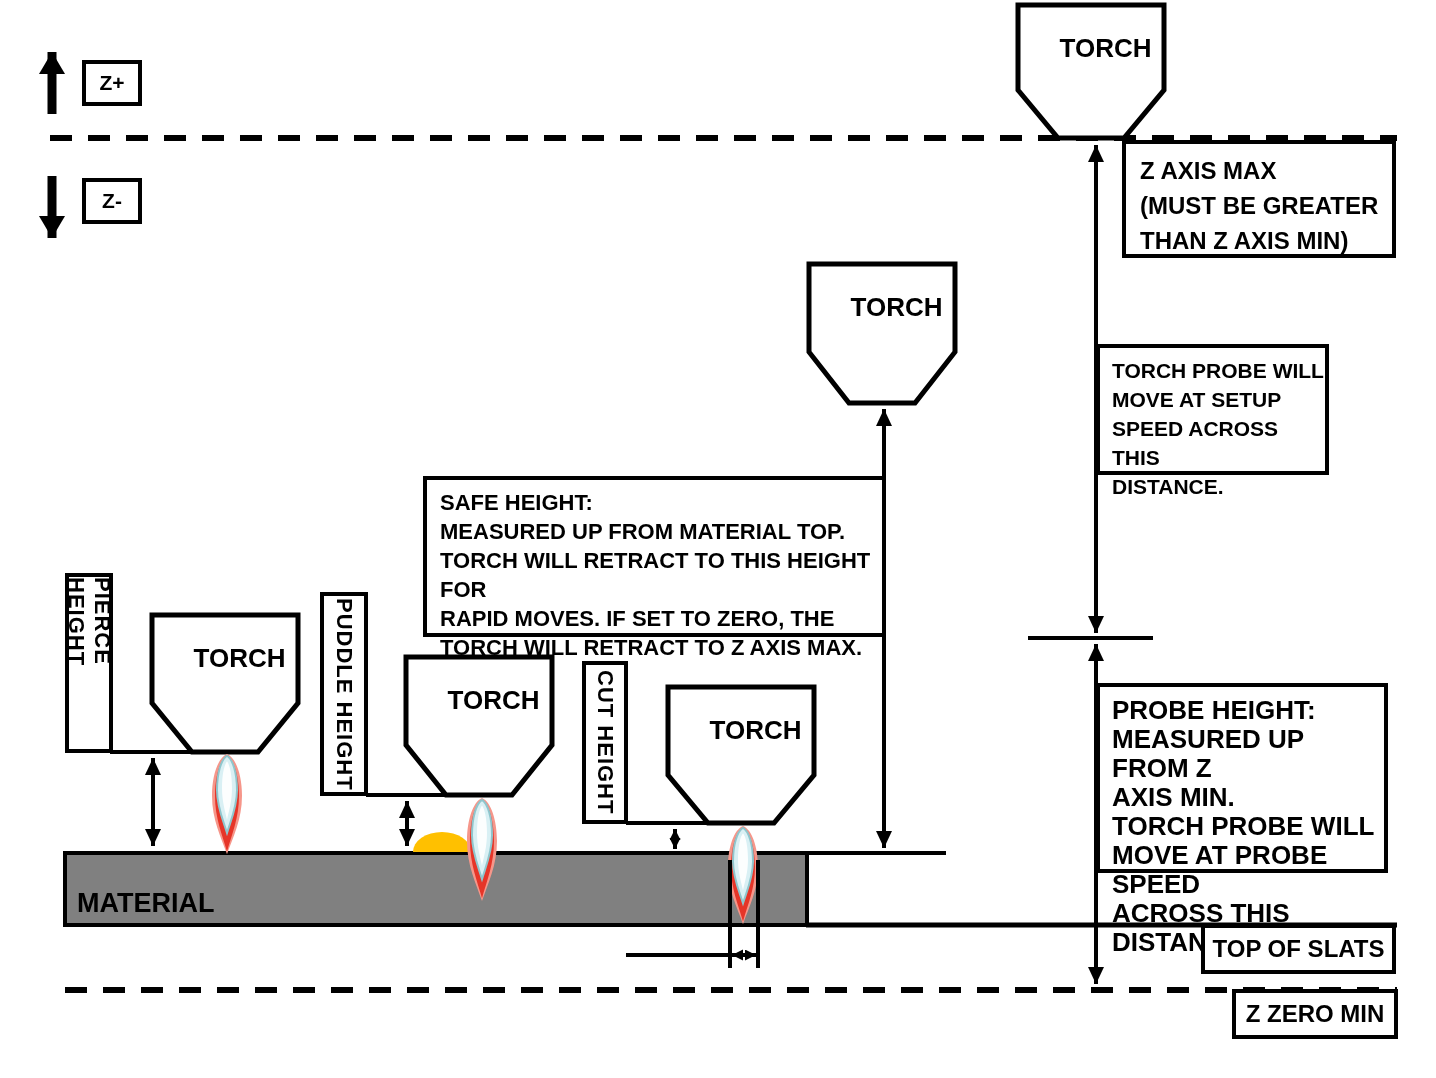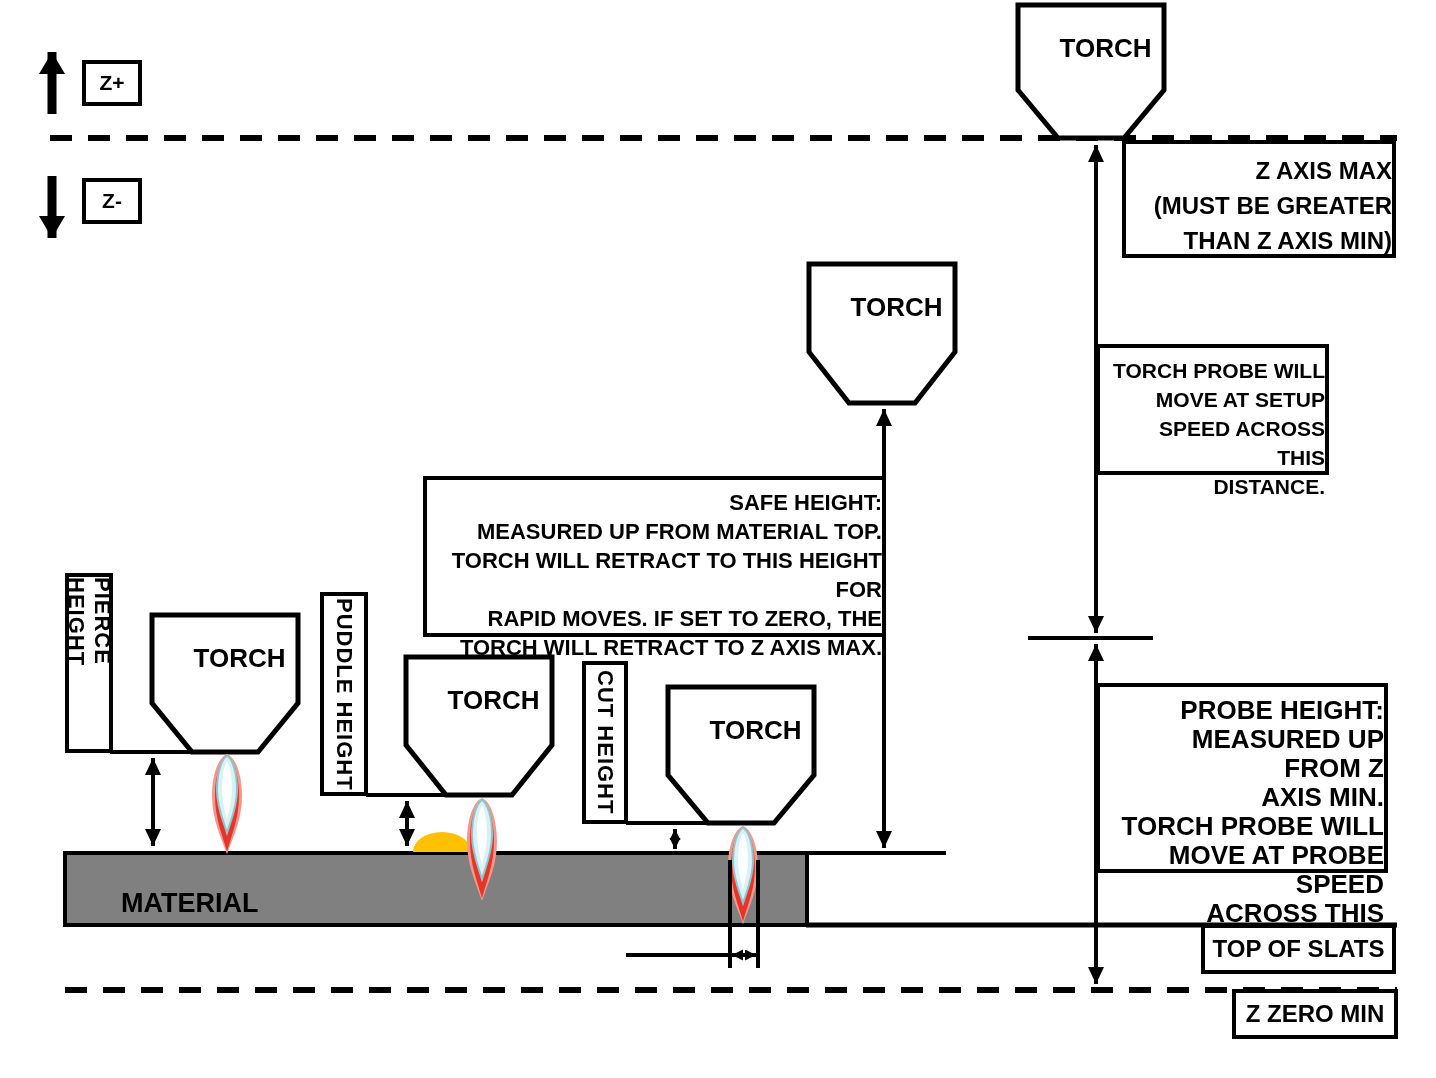--- a/index.html
+++ b/index.html
@@ -2,21 +2,21 @@
 <html><head>
 <meta charset="utf-8">
 <style>
   html,body{margin:0;padding:0;background:#fff;}
   #stage{position:relative;width:1436px;height:1078px;background:#fff;overflow:hidden;
          font-family:"Liberation Sans","DejaVu Sans",sans-serif;color:#000;}
   #diagram-svg{position:absolute;left:0;top:0;z-index:1;}
   .box{position:absolute;background:#fff;border:4px solid #000;box-sizing:border-box;
        font-weight:bold;z-index:2;}
   .center{display:flex;align-items:center;justify-content:center;text-align:center;}
-  .multi{white-space:pre-line;text-align:right;}
+  .multi{white-space:pre-line;}
   .vlabel{writing-mode:vertical-rl;display:flex;align-items:center;justify-content:center;
           font-size:22px;letter-spacing:1px;}
   .torchlabel{position:absolute;z-index:2;width:179px;text-align:center;
               font-weight:bold;font-size:26px;background:transparent;}
   .plain{position:absolute;z-index:2;font-weight:bold;background:transparent;}
 </style>
 </head>
 <body>
 
 <div id="stage">
@@ -129,15 +129,15 @@
 MOVE AT PROBE SPEED
 ACROSS THIS DISTANCE.</div>
 
   <div class="box center" style="left:1201px;top:924px;width:195px;height:50px;font-size:24px;">
       <span>TOP OF SLATS</span>
     </div>
   <div class="box center" style="left:1232px;top:989px;width:166px;height:50px;font-size:24px;">
       <span>Z ZERO MIN</span>
     </div>
 
-  <div class="plain" style="left:77px;top:888px;font-size:27px;margin-left:44px;">MATERIAL</div>
+  <div class="plain" style="left:77px;top:888px;font-size:27px;">MATERIAL</div>
 
 </div>
 
 </body></html>

